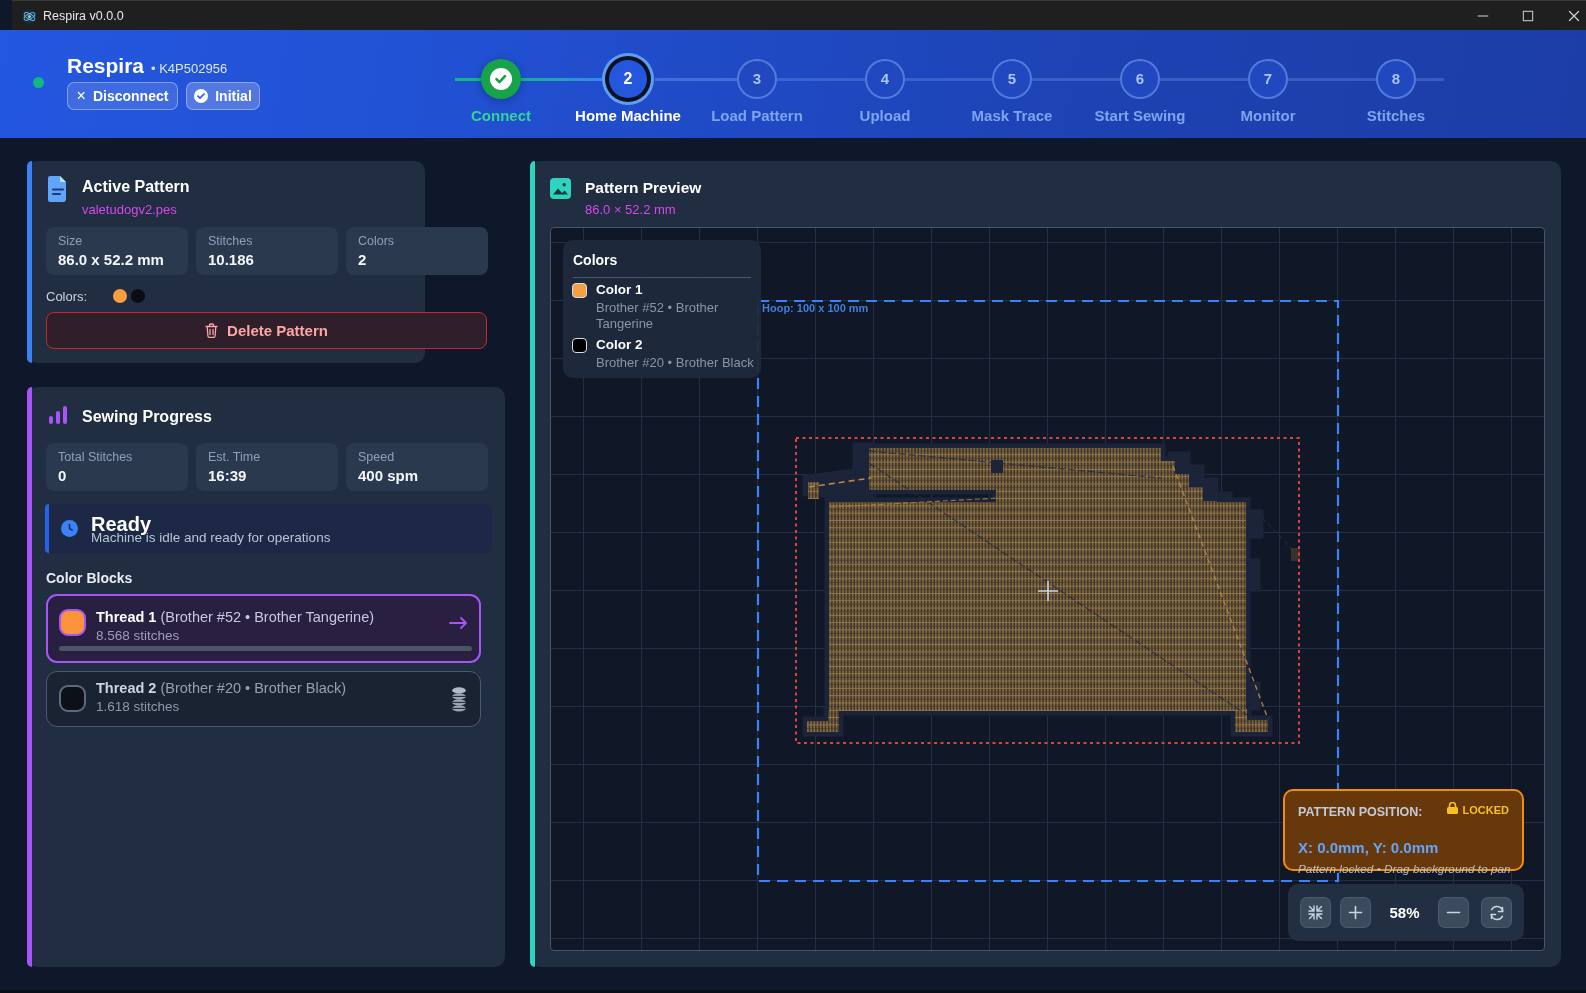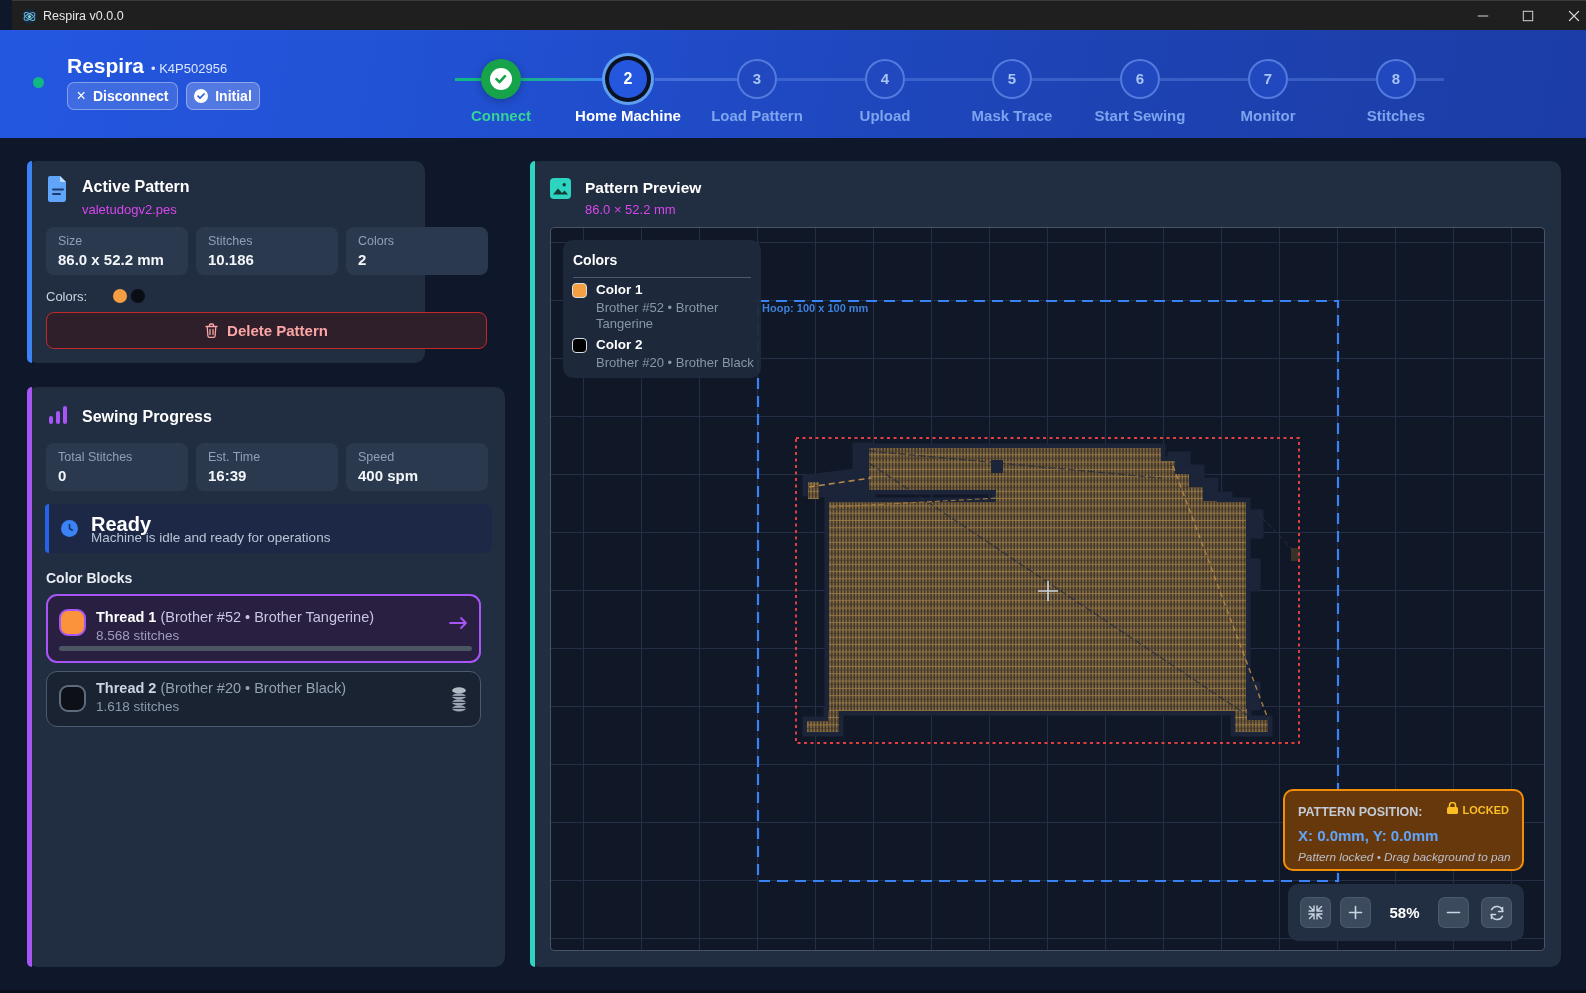--- a/index.html
+++ b/index.html
@@ -331,21 +331,21 @@
     </div>
 
     <div class="lockbox">
       <span style="font-size:12.5px; font-weight:bold; color:#c3cbd6;">PATTERN POSITION:</span>
       <span style="position:absolute; right:13px; top:11px; font-size:11px; font-weight:bold; color:#fbbf24;">
         <svg width="11" height="12" viewBox="0 0 11 12" style="margin-right:2px;">
             <rect y="5" width="11" height="7" rx="1.5" fill="#fbbf24"></rect>
             <path d="M2.5 5V3.5a3 3 0 0 1 6 0V5" fill="none" stroke="#fbbf24" stroke-width="1.6"></path>
           </svg>
         LOCKED</span>
-      <div style="margin-top:7px; font-size:15px; font-weight:bold; color:#60a5fa;">X: 0.0mm, Y: 0.0mm</div>
+      <div style="margin-top:19px; font-size:15px; font-weight:bold; color:#60a5fa;">X: 0.0mm, Y: 0.0mm</div>
       <div style="margin-top:6px; font-size:11.8px; font-style:italic; color:#b9bfc9; white-space:nowrap;">Pattern locked • Drag background to pan</div>
     </div>
 
     <div class="ctrlbar">
       <div class="cbtn">
           <svg width="15" height="15" viewBox="0 0 15 15" fill="none" stroke="#cbd5e1" stroke-width="1.4" stroke-linecap="round" stroke-linejoin="round">
             <path d="M6 1v5H1M6 6L1.5 1.5M9 1v5h5M9 6l4.5-4.5M6 14V9H1M6 9l-4.5 4.5M9 14V9h5M9 9l4.5 4.5"></path>
           </svg>
         </div>
       <div class="cbtn" style="margin-left:9px;">

